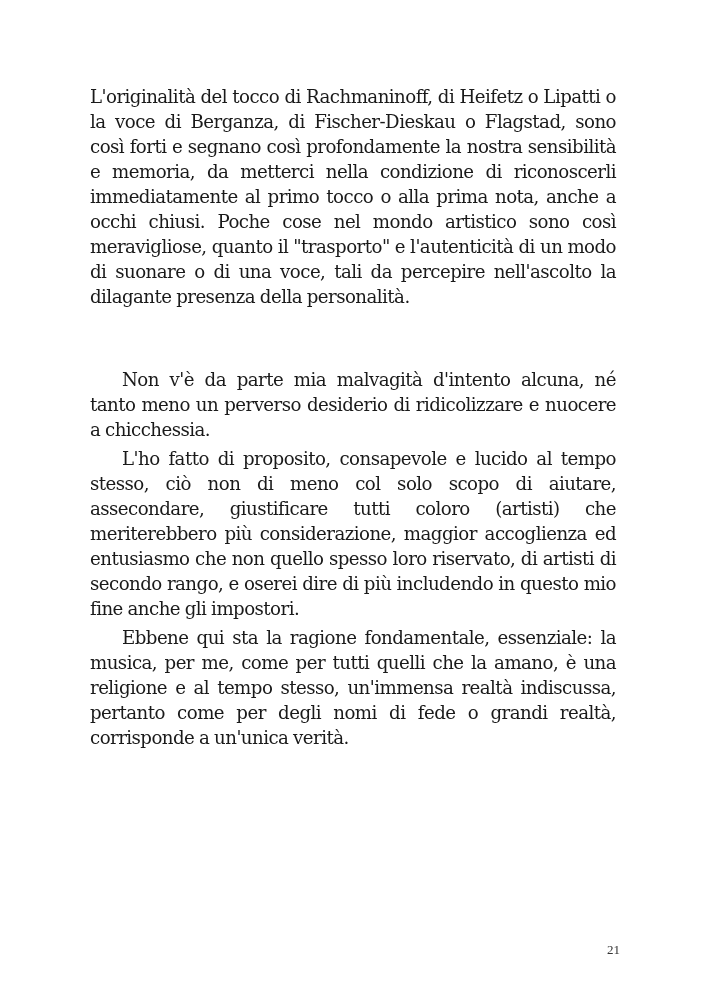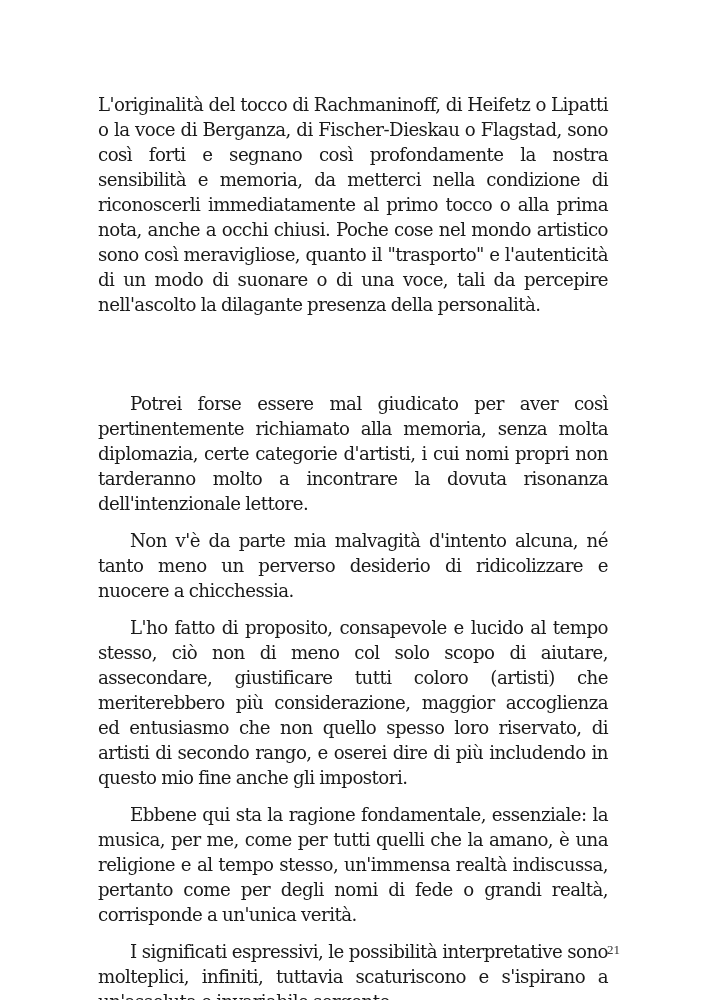--- a/index.html
+++ b/index.html
@@ -15,21 +15,21 @@
       font-family: "DejaVu Serif", "Liberation Serif", serif;
       color: #1a1a1a;
     }
     .page {
       position: absolute;
       left: 86px;
       top: 80px;
       width: 534px;
     }
     .para {
-      margin: 12px;
+      margin: 4px;
       font-size: 18.2px;
       line-height: 25px;
       text-align: justify;
       letter-spacing: -0.55px;
       word-spacing: -0.5px;
       hyphens: none;
     }
     .para.indent {
       text-indent: 32px;
     }
@@ -45,20 +45,18 @@
       font-family: "Liberation Serif", serif;
       text-align: center;
     }
   </style>
 </head>
 <body>
 
 <div class="page">
   <p class="para">L'originalità del tocco di Rachmaninoff, di Heifetz o Lipatti o la voce di Berganza, di Fischer-Dieskau o Flagstad, sono così forti e segnano così profondamente la nostra sensibilità e memoria, da metterci nella condizione di riconoscerli immediatamente al primo tocco o alla prima nota, anche a occhi chiusi. Poche cose nel mondo artistico sono così meravigliose, quanto il "trasporto" e l'autenticità di un modo di suonare o di una voce, tali da percepire nell'ascolto la dilagante presenza della personalità.</p>
   <div class="gap"></div>
-  <p class="para indent">Potrei forse essere mal giudicato per aver così pertinentemente richiamato alla memoria, senza molta diplomazia, certe categorie d'artisti, i cui nomi propri non tarderanno molto a incontrare la dovuta risonanza dell'intenzionale lettore.</p>
   <p class="para indent">Non v'è da parte mia malvagità d'intento alcuna, né tanto meno un perverso desiderio di ridicolizzare e nuocere a chicchessia.</p>
   <p class="para indent">L'ho fatto di proposito, consapevole e lucido al tempo stesso, ciò non di meno col solo scopo di aiutare, assecondare, giustificare tutti coloro (artisti) che meriterebbero più considerazione, maggior accoglienza ed entusiasmo che non quello spesso loro riservato, di artisti di secondo rango, e oserei dire di più includendo in questo mio fine anche gli impostori.</p>
   <p class="para indent">Ebbene qui sta la ragione fondamentale, essenziale: la musica, per me, come per tutti quelli che la amano, è una religione e al tempo stesso, un'immensa realtà indiscussa, pertanto come per degli nomi di fede o grandi realtà, corrisponde a un'unica verità.</p>
-  <p class="para indent">I significati espressivi, le possibilità interpretative sono molteplici, infiniti, tuttavia scaturiscono e s'ispirano a un'assoluta e invariabile sorgente.</p>
 </div>
 
 <div class="page-number">21</div>
 
 </body></html>

